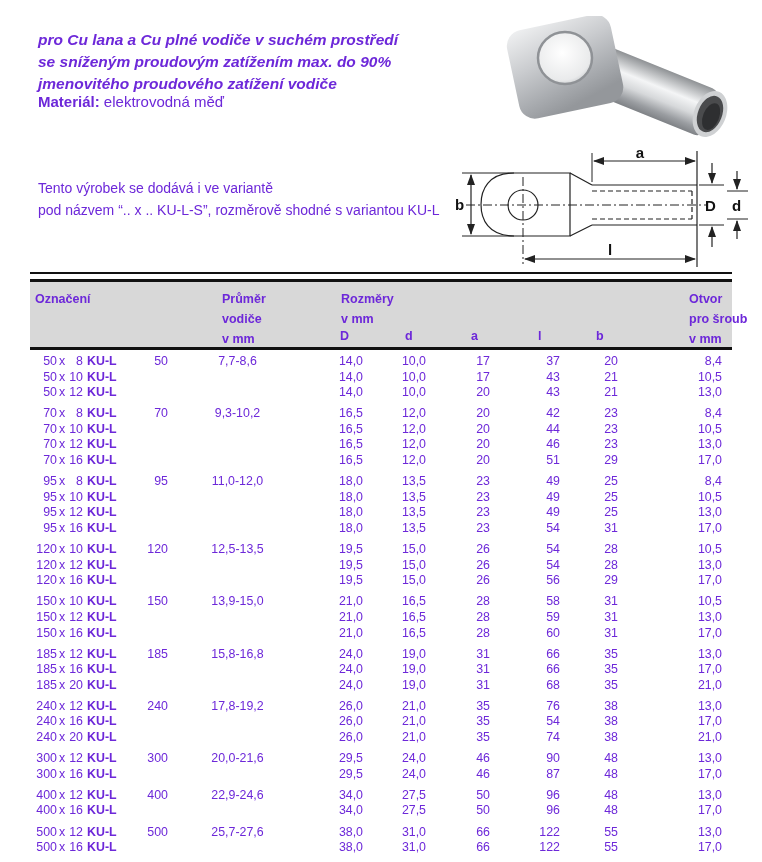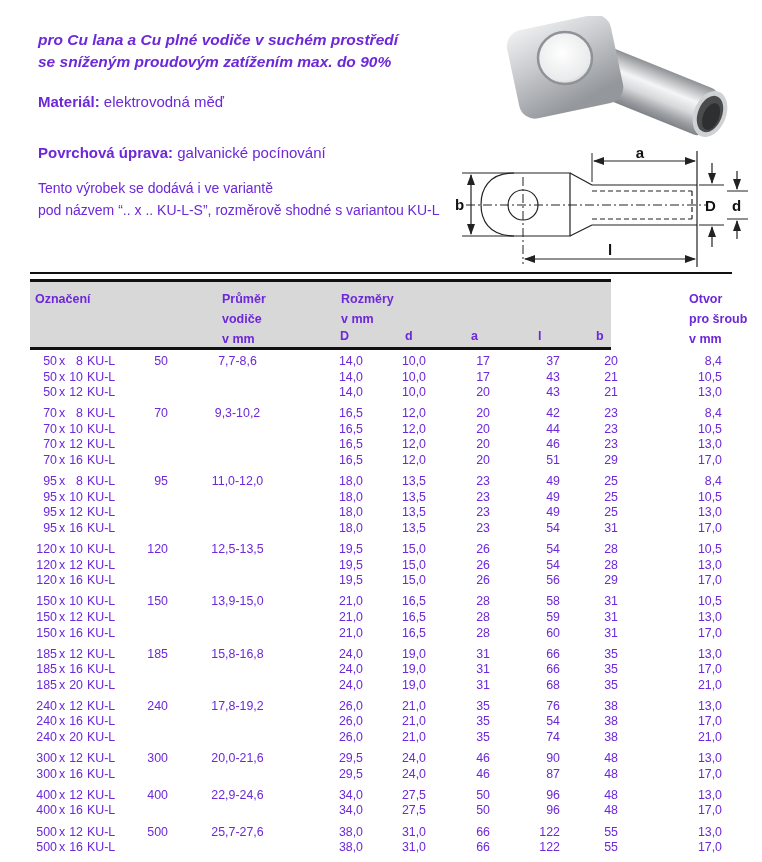--- a/index.html
+++ b/index.html
@@ -10,55 +10,52 @@
          font-size:15.5px;line-height:22px;}
   .metaline{position:absolute;left:38px;font-size:15px;line-height:20px;}
   .metaline b{font-weight:bold;}
   .variant{position:absolute;left:38px;top:161px;font-size:14px;line-height:22px;}
   
   .photo{position:absolute;left:488px;top:0;}
   .diagram{position:absolute;left:450px;top:133px;}
   .diagram text{font-family:"Liberation Sans",sans-serif;font-size:15px;font-weight:600;fill:#111;}
   
   .toprule{position:absolute;left:30px;top:256px;width:702px;height:2px;background:#111;}
-  .thead{position:absolute;left:30px;top:263px;width:581px;height:71px;background:#d8d8d8;
+  .thead{position:absolute;left:30px;top:263px;width:702px;height:71px;background:#d8d8d8;
          border-top:3px solid #111;border-bottom:3px solid #111;box-sizing:border-box;}
   .h{position:absolute;top:7px;font-weight:bold;font-size:12.5px;line-height:20px;white-space:nowrap;}
   .h sup{font-size:9px;}
   .dl{position:absolute;top:47px;font-weight:bold;font-size:12.5px;}
   .tbody{position:absolute;left:30px;top:338px;width:702px;}
   .tgroup{margin-bottom:5.5px;}
   .trow{display:grid;grid-template-columns:95px 43px 139px 56px 63px 64px 70px 58px 104px;
         font-size:12.4px;line-height:15.6px;white-space:nowrap;}
   .trow > div:nth-child(2){text-align:right;}
   .trow > div:nth-child(3){text-align:center;}
   .trow > div:nth-child(n+4){text-align:right;}
   .c1{display:flex;padding-left:5px;}
   .c1 .n1{width:22px;text-align:right;}
   .c1 .sx{width:10px;text-align:center;}
   .c1 .n2{width:16px;text-align:right;}
-  .c1 .suf{margin-left:4px;}
+  .c1 .suf{margin-left:4px;font-weight:bold;}
 </style>
 </head>
 <body>
 
 <div class="page">
 
   <div class="intro">
     <div>pro Cu lana a Cu plné vodiče v suchém prostředí</div>
     <div>se sníženým proudovým zatížením max. do 90%</div>
+    <div>jmenovitého proudového zatížení vodiče</div>
   </div>
 
   <div class="metaline" style="top:76px">
     <b>Materiál:</b>
     <span>elektrovodná měď</span>
-  </div>
-  <div class="metaline" style="top:127px">
-    <b>Povrchová úprava:</b>
-    <span>galvanické pocínování</span>
   </div>
 
   <div class="variant">
     <div>Tento výrobek se dodává i ve variantě</div>
     <div>pod názvem “.. x .. KU-L-S”, rozměrově shodné s variantou KU-L</div>
   </div>
 
   <svg class="photo" width="274" height="122" viewBox="0 0 274 122">
     <defs>
       <linearGradient id="gRing" x1="0" y1="0" x2="0.35" y2="1">

